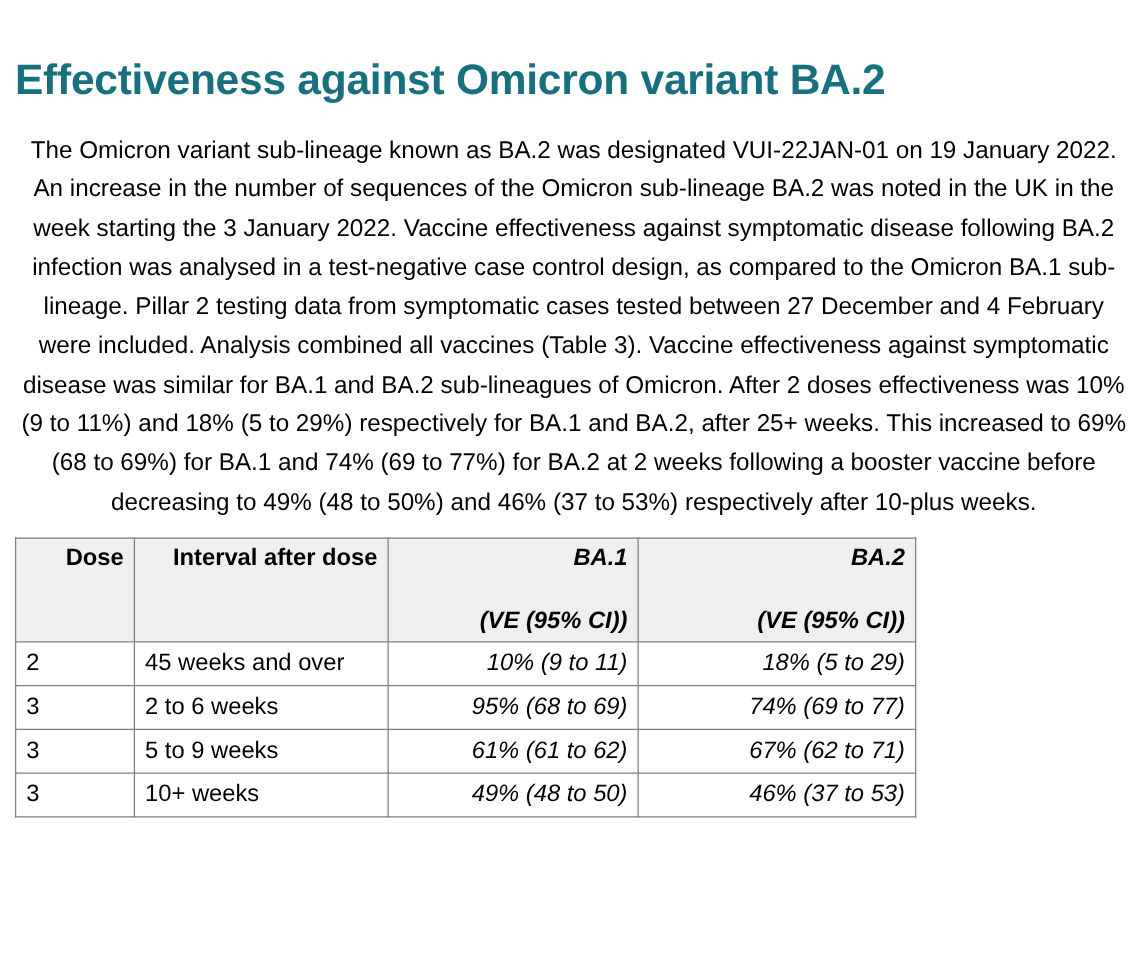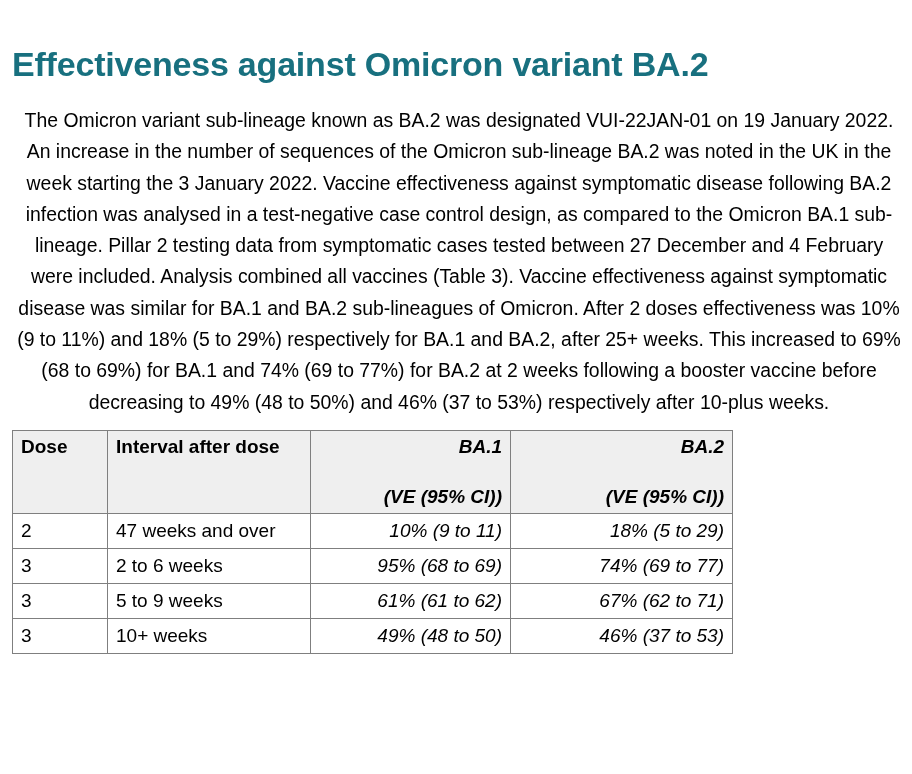--- a/index.html
+++ b/index.html
@@ -101,20 +101,21 @@
   .col-dose   { width: 95px; }
   .col-interval { width: 203px; }
   .col-ba1    { width: 200px; }
   .col-ba2    { width: 222px; }
 
   .align-left  { text-align: left; }
   .align-right { text-align: right; font-style: italic; }
 
   .hdr-stack {
     display: block;
+    text-align: right;
   }
   .hdr-line2 {
     display: block;
     margin-top: 28px;
   }
 </style>
 </head>
 <body>
 
 <div class="page">
@@ -146,21 +147,21 @@
         </th>
         <th class="align-right">
           <span class="hdr-stack">BA.2</span>
           <span class="hdr-line2">(VE (95% CI))</span>
         </th>
       </tr>
     </thead>
     <tbody>
       <tr>
         <td class="align-left">2</td>
-        <td class="align-left">47 weeks and over</td>
+        <td class="align-left">45 weeks and over</td>
         <td class="align-right">10% (9 to 11)</td>
         <td class="align-right">18% (5 to 29)</td>
       </tr>
       <tr>
         <td class="align-left">3</td>
         <td class="align-left">2 to 6 weeks</td>
         <td class="align-right">95% (68 to 69)</td>
         <td class="align-right">74% (69 to 77)</td>
       </tr>
       <tr>

